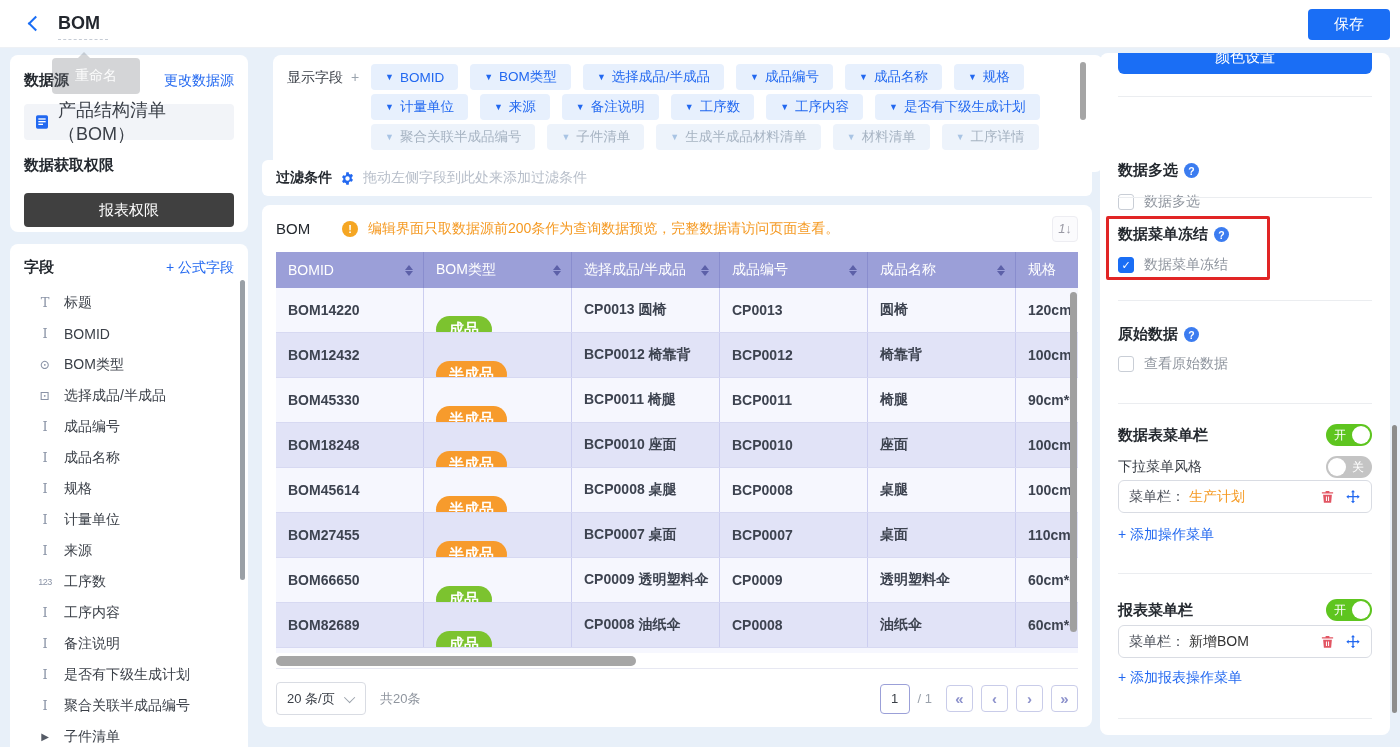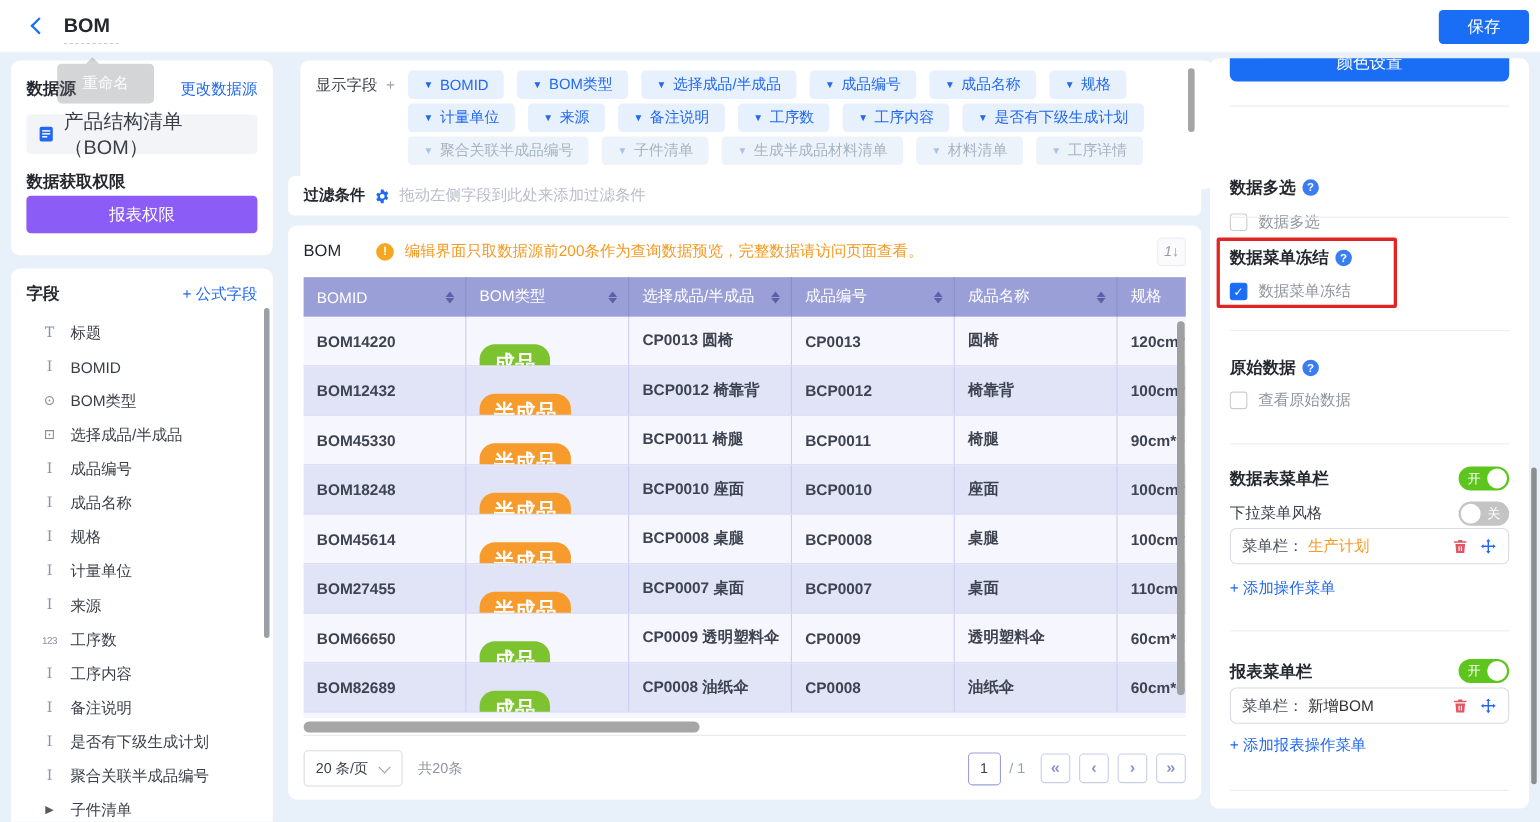--- a/index.html
+++ b/index.html
@@ -24,21 +24,21 @@
   .tooltip::before { content:""; position:absolute; top:-6px; left:26px; border:6px solid transparent; border-bottom-color:rgba(120,124,130,0.32); border-top:none; }
 
   
   .ds-card { left:10px; top:55px; width:238px; height:177px; padding:16px 14px; }
   .ds-head { display:flex; justify-content:space-between; align-items:center; }
   .sec-title { font-size:15px; font-weight:bold; color:#24292f; }
   .link { color:#2268f0; font-size:14px; cursor:pointer; text-decoration:none; }
   .source-box { margin-top:14px; height:36px; background:#f2f4f8; border-radius:4px; display:flex; align-items:center; gap:8px; padding:0 10px; }
   .source-box span { font-size:18px; color:#3a3f47; }
   .perm-title { margin-top:16px; font-size:15px; font-weight:bold; color:#24292f; }
-  .perm-btn { margin-top:3px; width:100%; height:34px; background:#8b5cf6; color:#fff; border:none; border-radius:4px; font-size:15px; cursor:pointer; }
+  .perm-btn { margin-top:18px; width:100%; height:34px; background:#404040; color:#fff; border:none; border-radius:4px; font-size:15px; cursor:pointer; }
 
   .fields-card { left:10px; top:244px; width:238px; height:520px; padding:14px; overflow:hidden; }
   .fields-head { display:flex; justify-content:space-between; align-items:center; margin-bottom:10px; }
   .field-item { height:31px; display:flex; align-items:center; gap:10px; padding-left:12px; cursor:grab; }
   .fi-icon { width:18px; color:#8a93a6; font-size:13px; text-align:center; flex:none; font-family:"DejaVu Serif",serif; }
   .fi-icon.num { font-size:9px; letter-spacing:-0.5px; font-family:"Liberation Sans",sans-serif; }
   .fi-icon.tri { color:#555b66; font-size:10px; }
   .field-item span.lbl { color:#3a3f47; font-size:14px; white-space:nowrap; }
 
   
@@ -74,21 +74,21 @@
   .sortglyph i { display:block; width:0; height:0; border-left:4px solid transparent; border-right:4px solid transparent; }
   .sortglyph i.up { border-bottom:5px solid #5c60a8; }
   .sortglyph i.dn { border-top:5px solid #5c60a8; }
   .trow { display:flex; height:45px; border-bottom:1px solid #d7d9f2; }
   .trow.odd { background:#f6f7fe; }
   .trow.even { background:#e1e3f7; }
   .td { display:flex; align-items:center; padding:0 12px; font-size:14px; color:#3d4350; border-right:1px solid #cccef0; overflow:hidden; white-space:nowrap;font-weight:bold; }
   .td:last-child { border-right:none; padding-right:0; }
   .c1,.c2,.c3,.c4,.c5 { width:148px; flex:none; }
   .c6 { width:62px; flex:none; }
-  .badge { padding:4px 13px; border-radius:14px; color:#fff; font-size:19px;margin-top:39px; }
+  .badge { padding:4px 13px; border-radius:14px; color:#fff; font-size:15px;margin-top:39px; }
   .badge.green { background:#7cc32f; }
   .badge.orange { background:#f79b2c; }
   .sliver { height:5px; background:#f6f7fe; }
   .hscroll { margin-top:3px; height:10px; position:relative; }
   .hscroll .thumb { position:absolute; left:0; top:0; width:360px; height:10px; background:#a6a6a6; border-radius:5px; }
 
   .pager { height:60px; border-top:1px solid #e7e8f2; margin-top:2px; display:flex; align-items:center; }
   .psize { width:90px; height:33px; border:1px solid #d9dce3; border-radius:4px; display:flex; align-items:center; justify-content:space-between; padding:0 10px; font-size:13px; color:#3a3f47; cursor:pointer; }
   .psize .v { width:8px; height:8px; border-left:1.5px solid #9aa1ab; border-bottom:1.5px solid #9aa1ab; transform:rotate(-45deg) translateY(-2px); }
   .ptotal { margin-left:14px; color:#8f959e; font-size:13px; }

